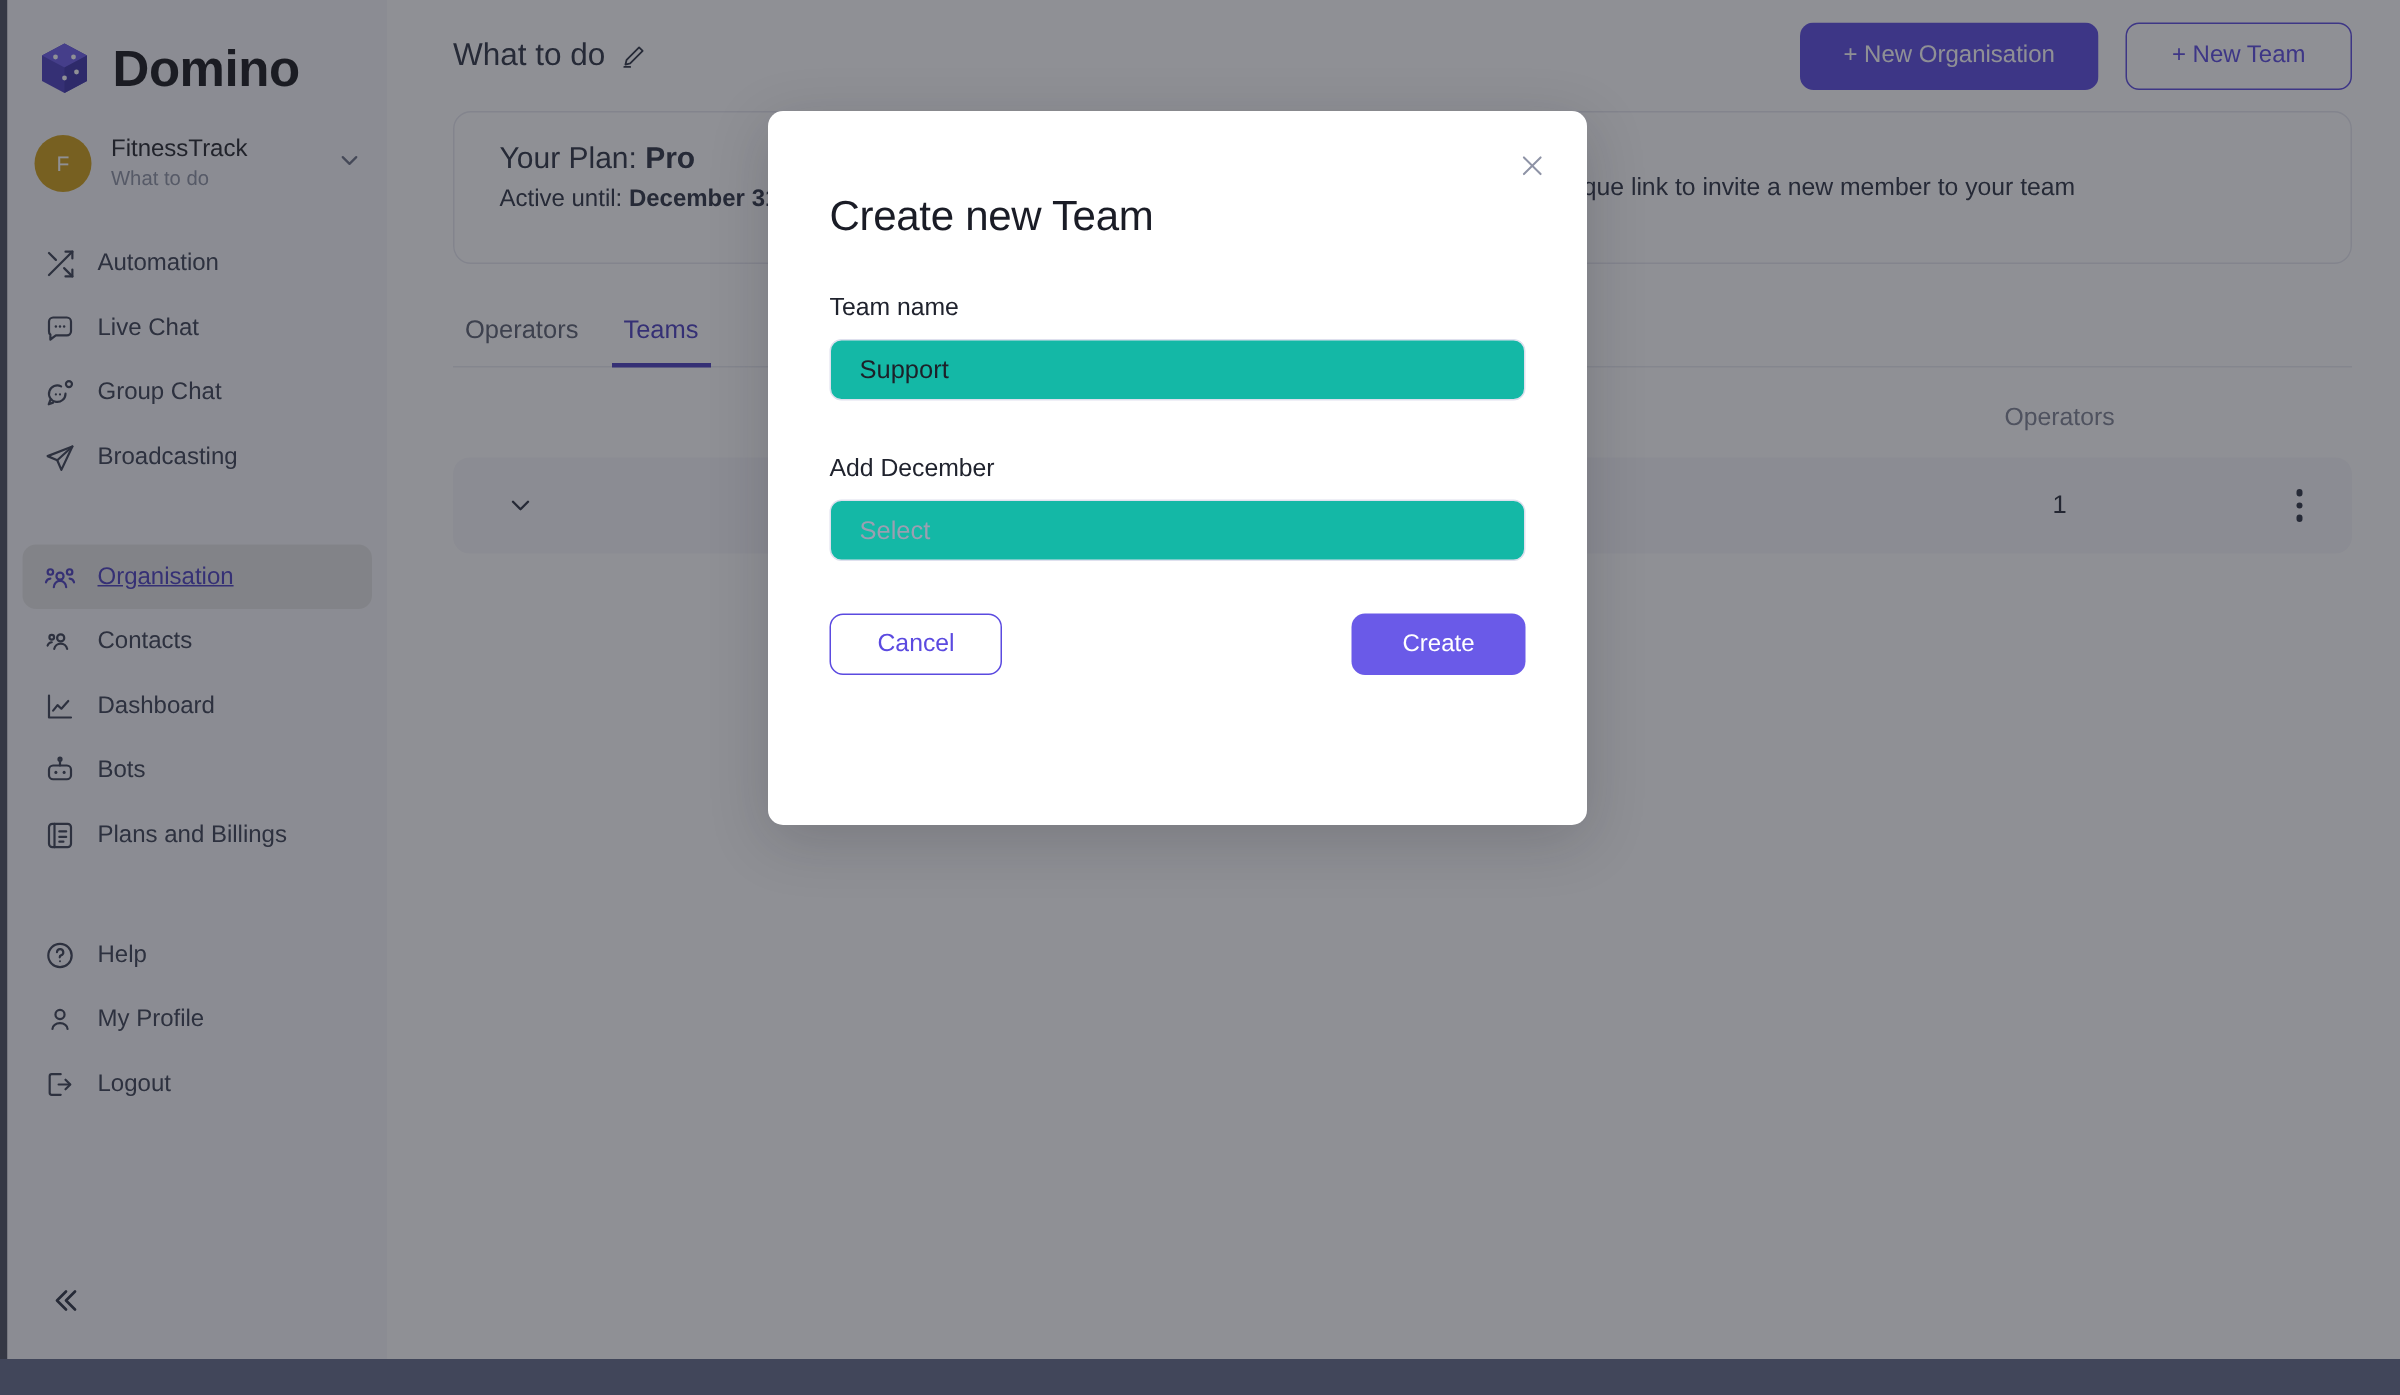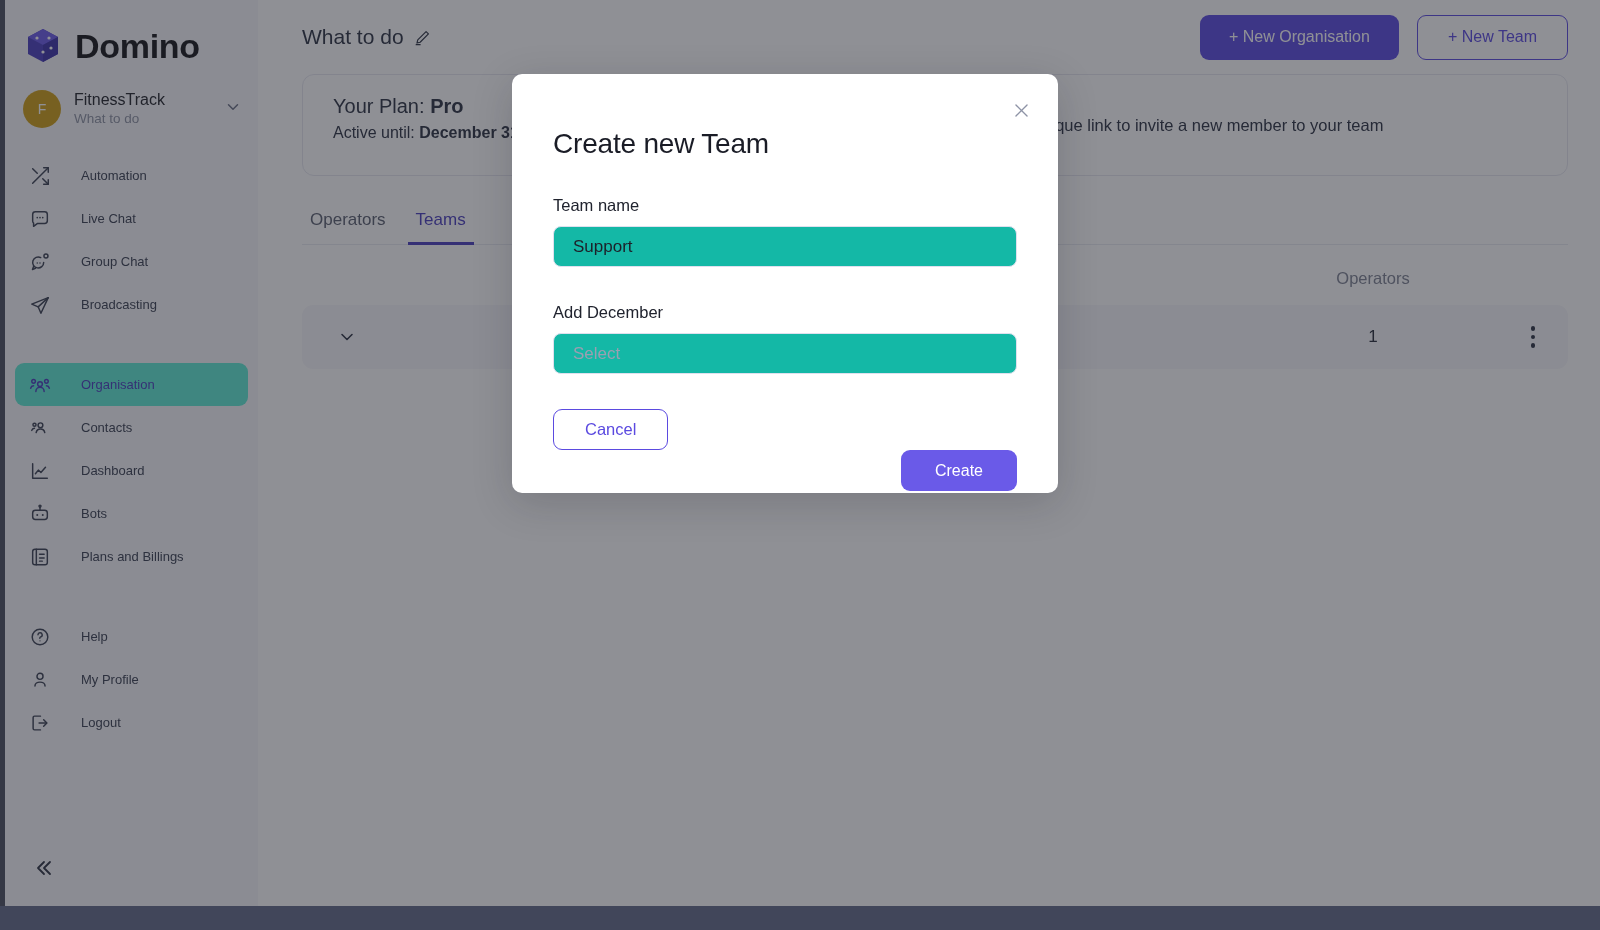--- a/index.html
+++ b/index.html
@@ -48,27 +48,27 @@
     display: flex; align-items: center; justify-content: center;
     font-size: 14px; flex: none;
   }
   .org-text { flex: 1; min-width: 0; }
   .org-title { font-size: 16px; color: #22242b; line-height: 1.25; }
   .org-sub { font-size: 13.5px; color: #8d92a3; line-height: 1.35; }
   .org-chevron { color: #6b7085; flex: none; }
 
   .nav-group { padding: 10px 10px 0 10px; }
   .nav-item {
-    display: flex; align-items: center; gap: 30px;
+    display: flex; align-items: center; gap: 14px;
     height: 43px; padding: 0 14px; border-radius: 9px;
-    color: #3a4052; font-size: 13px; cursor: pointer;
+    color: #3a4052; font-size: 16px; cursor: pointer;
     margin-bottom: 0px;
   }
   .nav-item .ico { width: 22px; height: 22px; flex: none; display: block; }
-  .nav-item.active { background: #5eead4; color: #4b3fbe; }
+  .nav-item.active { background: #e5e5e5; color: #4b3fbe; text-decoration: underline; }
   .nav-item.active .ico { color: #4b3fbe; }
   .nav-spacer-lg { height: 37px; }
   .sidebar-foot {
     margin-top: auto; padding: 0 0 22px 26px;
     color: #3a4052;
   }
   .collapse-btn { width: 26px; height: 26px; cursor: pointer; }
 
   
   .main {
@@ -166,21 +166,21 @@
   }
 
   
   .overlay {
     position: absolute; left: 0; top: 0;
     width: 1600px; height: 906px;
     background: rgba(31,33,43,0.50);
   }
   .modal {
     position: absolute; left: 512px; top: 74px;
-    width: 546px; height: 419px;
+    width: 546px; height: 476px;
     background: #ffffff; border-radius: 10px;
     box-shadow: 0 10px 40px rgba(20,22,34,0.18);
     padding: 38px 41px 16px 41px;
   }
   .modal-close {
     position: absolute; right: 23px; top: 22px;
     width: 28px; height: 28px; cursor: pointer;
     color: #8e93a6;
     display: flex; align-items: center; justify-content: center;
   }
@@ -192,23 +192,22 @@
     font-size: 16.5px; color: #20232e; margin-top: 36px; margin-bottom: 11px;
   }
   .field-input {
     width: 100%; height: 41px;
     border: 1px solid #dfe0ee; border-radius: 8px;
     padding: 0 19px; font-size: 17px; color: #1d2029;
     font-family: inherit; background: #14b8a6; outline: none;
   }
   .field-input::placeholder { color: #9b9fb1; }
   .modal-actions {
-    display: flex; align-items: flex-start;
+    display: flex; align-items: center;
     margin-top: 35px;
-    flex-direction: column;
   }
   .btn-cancel {
     height: 41px; padding: 0 31px; border-radius: 9px;
     border: 1px solid #5b4ae0; color: #5b4ae0; background: #fff;
     font-size: 16.5px; cursor: pointer; font-family: inherit;
   }
   .btn-create {
     margin-left: auto;
     height: 41px; padding: 0 34px; border-radius: 9px;
     border: none; background: #6a5ae8; color: #fff;

